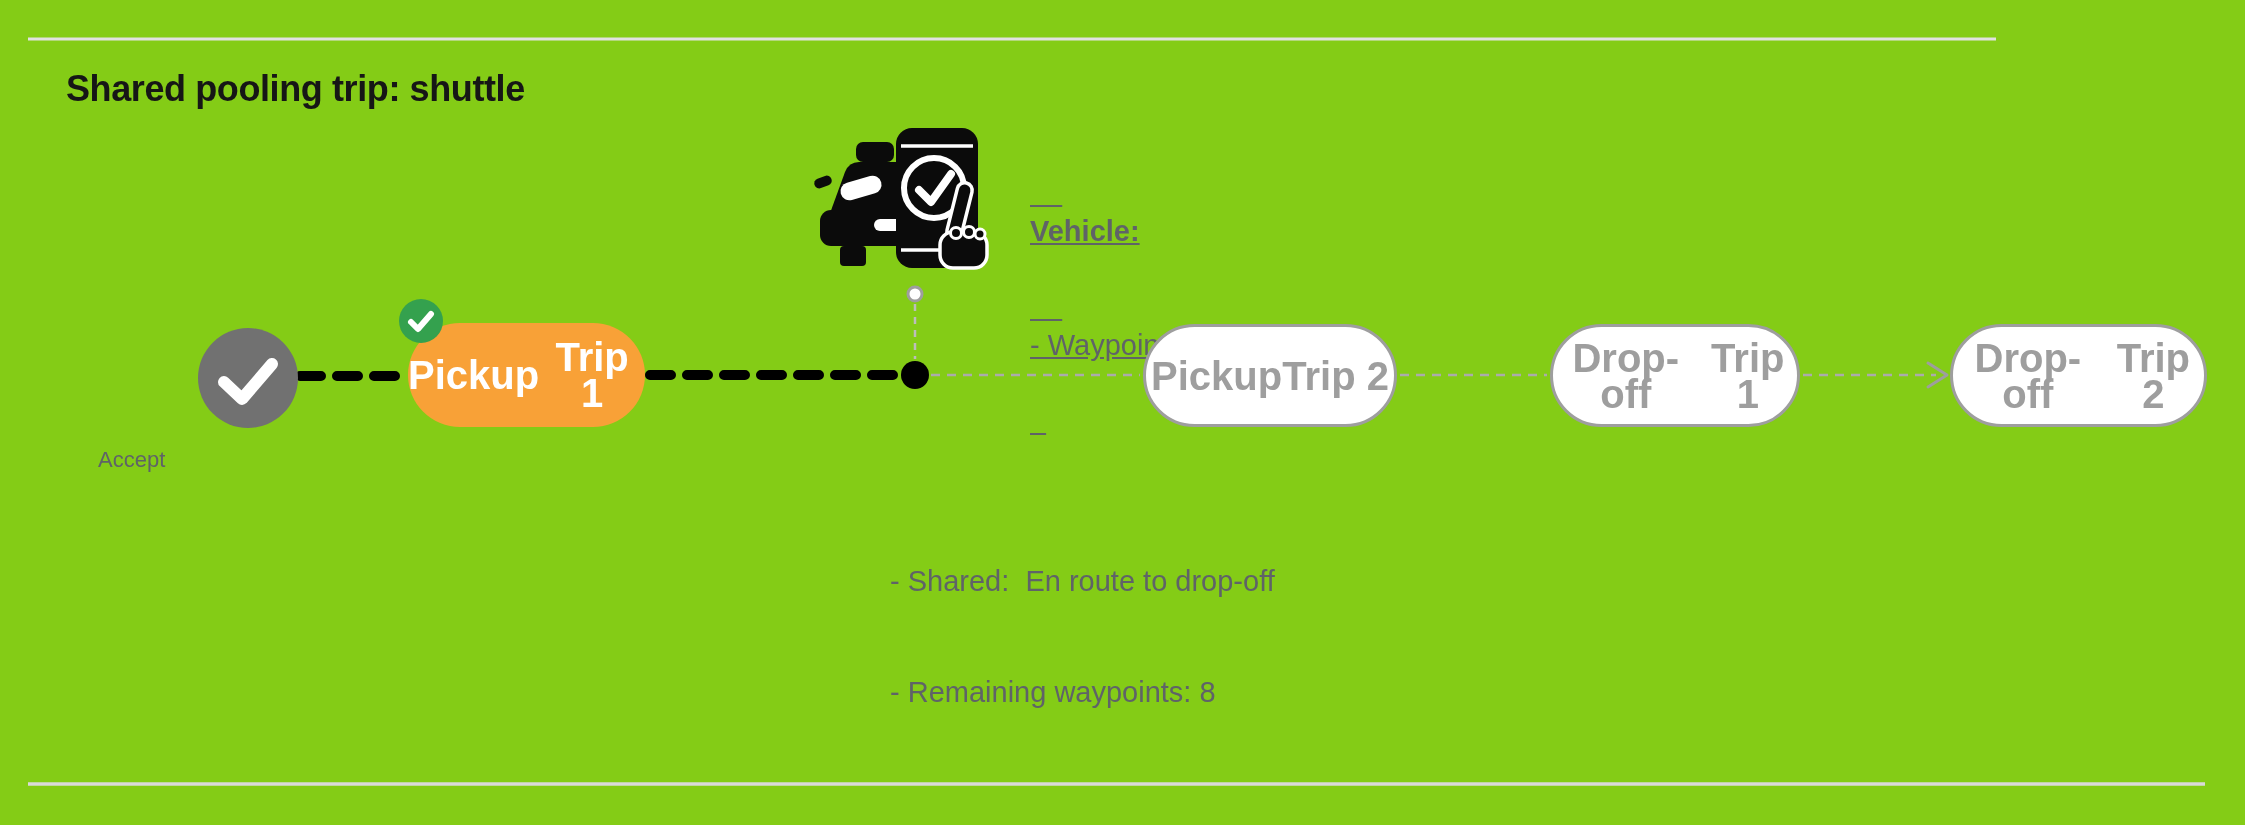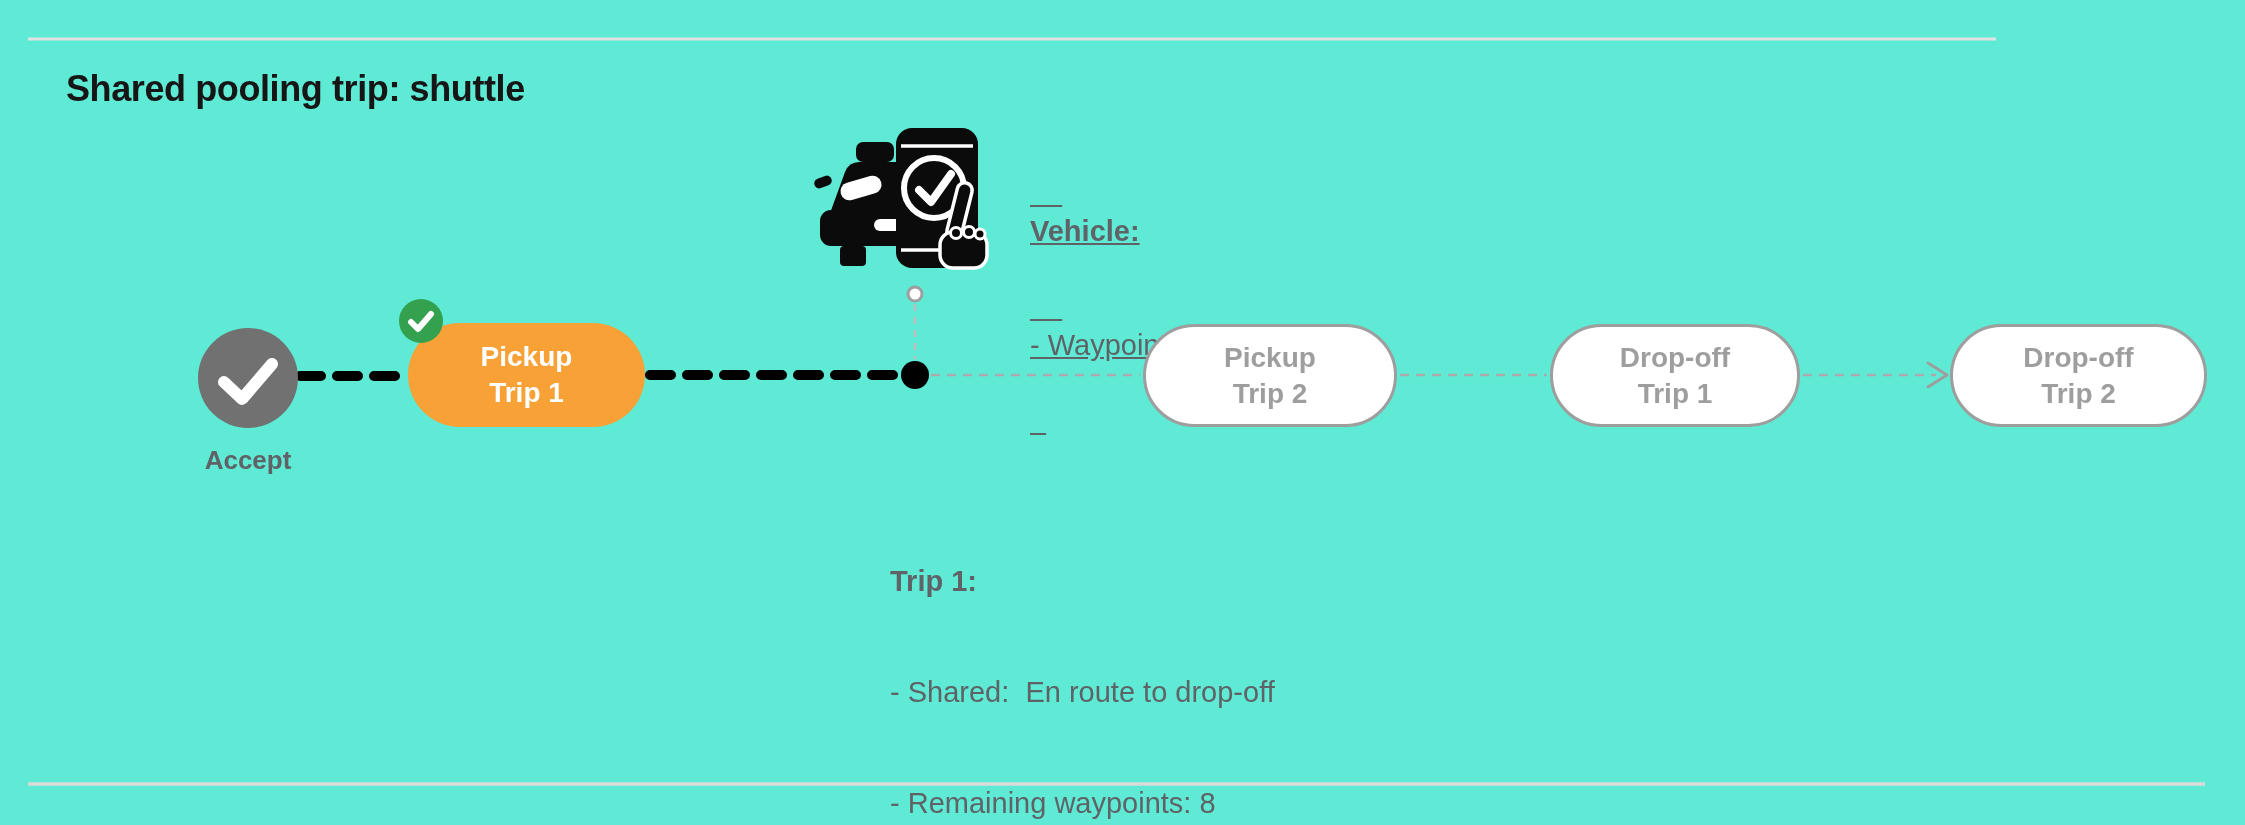--- a/index.html
+++ b/index.html
@@ -1,17 +1,17 @@
 <!DOCTYPE html>
 <html><head>
 <meta charset="utf-8">
 <style>
   html,body { margin:0; padding:0; background:#ffffff; }
   .canvas {
-    position:relative; width:2245px; height:825px; background:#5eead4;
+    position:relative; width:2245px; height:825px; background:#84cc16;
     font-family:"Liberation Sans", sans-serif; overflow:hidden;
   }
   svg.overlay { position:absolute; left:0; top:0; display:block; }
 
   .page-title {
     position:absolute; left:66px; top:68px;
     font-size:36px; font-weight:700; color:#161616; letter-spacing:-0.4px;
     white-space:nowrap;
   }
 
@@ -21,34 +21,34 @@
     display:flex; align-items:center; justify-content:center;
   }
   .badge {
     position:absolute; left:399px; top:299px; width:44px; height:44px;
     border-radius:50%; background:#34A14E;
     display:flex; align-items:center; justify-content:center; z-index:3;
   }
 
   .pill {
     position:absolute; height:104px; border-radius:53px; box-sizing:border-box;
-    display:flex; flex-direction:column; align-items:center; justify-content:center;
-    font-weight:700; font-size:28px; line-height:36px; text-align:center;
+    display:flex; flex-direction:row; align-items:center; justify-content:center;
+    font-weight:700; font-size:40px; line-height:36px; text-align:center;
     z-index:2; background:#ffffff;
   }
   .pill.current  { background:#F8A137; color:#ffffff; }
   .pill.upcoming { background:#ffffff; border:3px solid #9E9E9E; color:#9E9E9E; }
   #pill-pickup1  { left:408px;  top:323px; width:237px; }
   #pill-pickup2  { left:1143px; top:324px; width:254px; height:103px; }
   #pill-dropoff1 { left:1550px; top:324px; width:250px; height:103px; }
   #pill-dropoff2 { left:1950px; top:324px; width:257px; height:103px; }
 
   .node-label {
-    position:absolute; left:98px; top:441px; width:300px; text-align:center;
-    font-size:26px; line-height:38px; color:#5F6368;font-weight:bold;
+    position:absolute; left:98px; top:441px; width:300px; text-align:left;
+    font-size:22px; line-height:38px; color:#5F6368;
   }
   .node-label span { display:block; }
 
   .info { position:absolute; color:#5F6368; font-size:29px; white-space:pre; }
   #vehicle-info { left:1030px; top:136px; line-height:38px;text-decoration:underline; }
   #trip-info    { left:890px;  top:489px; line-height:37px; }
   .info .bold { font-weight:700; }
 </style>
 </head>
 <body>
@@ -130,21 +130,20 @@
     <span>Drop-off</span>
     <span>Trip 2</span>
   </div>
 
   <div class="info" id="vehicle-info">
     <div class="bold">Vehicle:</div>
     <div>- Waypoints: 3</div>
   </div>
 
   <div class="info" id="trip-info">
-    <div class="bold">Trip 1:</div>
     <div>- Shared:  En route to drop-off</div>
     <div>- Remaining waypoints: 8</div>
     
     
     
   </div>
 
 </div>
 
 </body></html>

